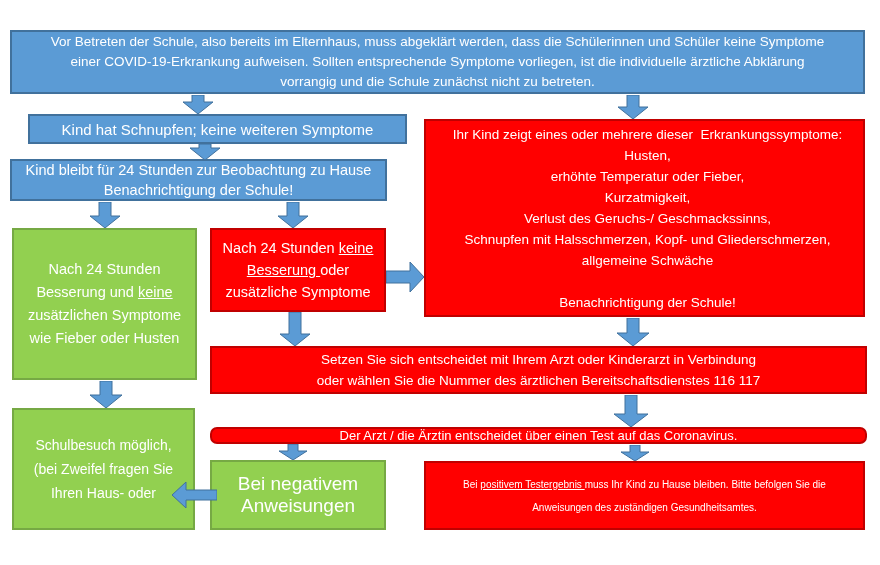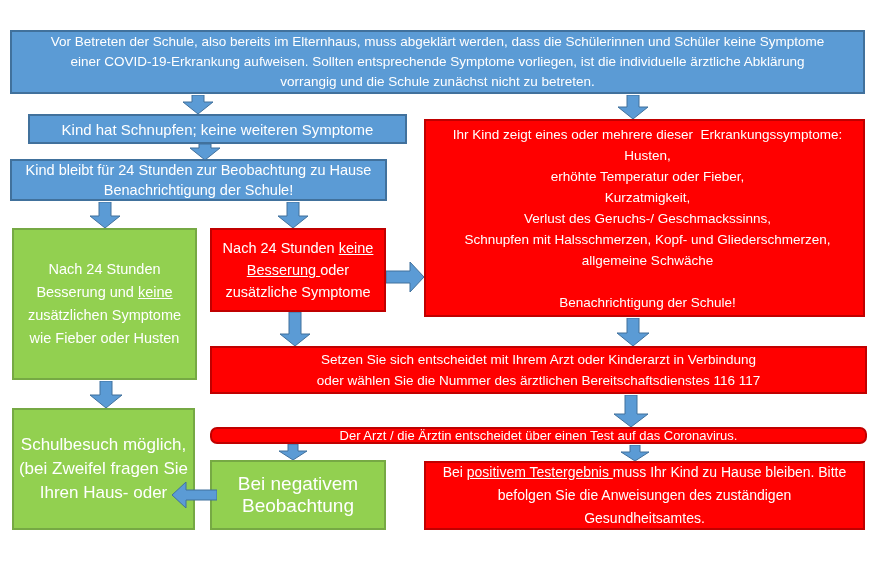--- a/index.html
+++ b/index.html
@@ -24,23 +24,23 @@
 
   #intro{left:10px;top:30px;width:855px;height:64px;font-size:13.5px;line-height:20px;}
   #schnupfen{left:28px;top:114px;width:379px;height:30px;font-size:15px;}
   #beobachtung{left:10px;top:159px;width:377px;height:42px;font-size:14.5px;line-height:20px;}
   #besserung{left:12px;top:228px;width:185px;height:152px;font-size:14.5px;line-height:23px;}
   #keine-besserung{left:210px;top:228px;width:176px;height:84px;font-size:14.5px;line-height:22px;}
   #symptome{left:424px;top:119px;width:441px;height:198px;font-size:13.5px;}
   #symptome .ln{height:21px;line-height:21px;margin-left:6px;}
   #arzt-kontakt{left:210px;top:346px;width:657px;height:48px;font-size:13.5px;line-height:21px;}
   #test-entscheidung{left:210px;top:427px;width:657px;height:17px;font-size:13px;line-height:13px;border-radius:7px;}
-  #schulbesuch{left:12px;top:408px;width:183px;height:122px;font-size:17px;line-height:24px;}
+  #schulbesuch{left:12px;top:408px;width:183px;height:122px;font-size:14px;line-height:24px;}
   #negativ{left:210px;top:460px;width:176px;height:70px;font-size:19px;line-height:22px;}
-  #positiv{left:424px;top:461px;width:441px;height:69px;font-size:14px;line-height:23px;padding:0 12px;}
+  #positiv{left:424px;top:461px;width:441px;height:69px;font-size:10px;line-height:23px;padding:0 12px;}
   #positiv p{display:block;}
 </style>
 </head>
 <body>
 
 <div id="canvas">
 
   <div class="bx blue" id="intro">
     <div class="ln">Vor Betreten der Schule, also bereits im Elternhaus, muss abgeklärt werden, dass die Schülerinnen und Schüler keine Symptome</div>
     <div class="ln">einer COVID-19-Erkrankung aufweisen. Sollten entsprechende Symptome vorliegen, ist die individuelle ärztliche Abklärung</div>
@@ -91,21 +91,21 @@
   </div>
 
   <div class="bx green" id="schulbesuch">
     <div class="ln">Schulbesuch möglich,</div>
     <div class="ln">(bei Zweifel fragen Sie</div>
     <div class="ln">Ihren Haus- oder</div>
   </div>
 
   <div class="bx green" id="negativ">
     <div class="ln">Bei negativem</div>
-    <div class="ln">Beobachtung</div>
+    <div class="ln">Anweisungen</div>
   </div>
 
   <div class="bx red" id="positiv">
     <p><span>Bei </span><span class="u">positivem Testergebnis </span><span>muss Ihr Kind zu Hause bleiben. Bitte befolgen Sie die Anweisungen des zuständigen Gesundheitsamtes.</span></p>
   </div>
 
   <div class="arrow" style="left:183px;top:95px;">
     <svg width="30" height="19" viewBox="0 0 30 19">
         <polygon points="9,0 21,0 21,7 30,7 15,19 0,7 9,7"></polygon>
       </svg>

